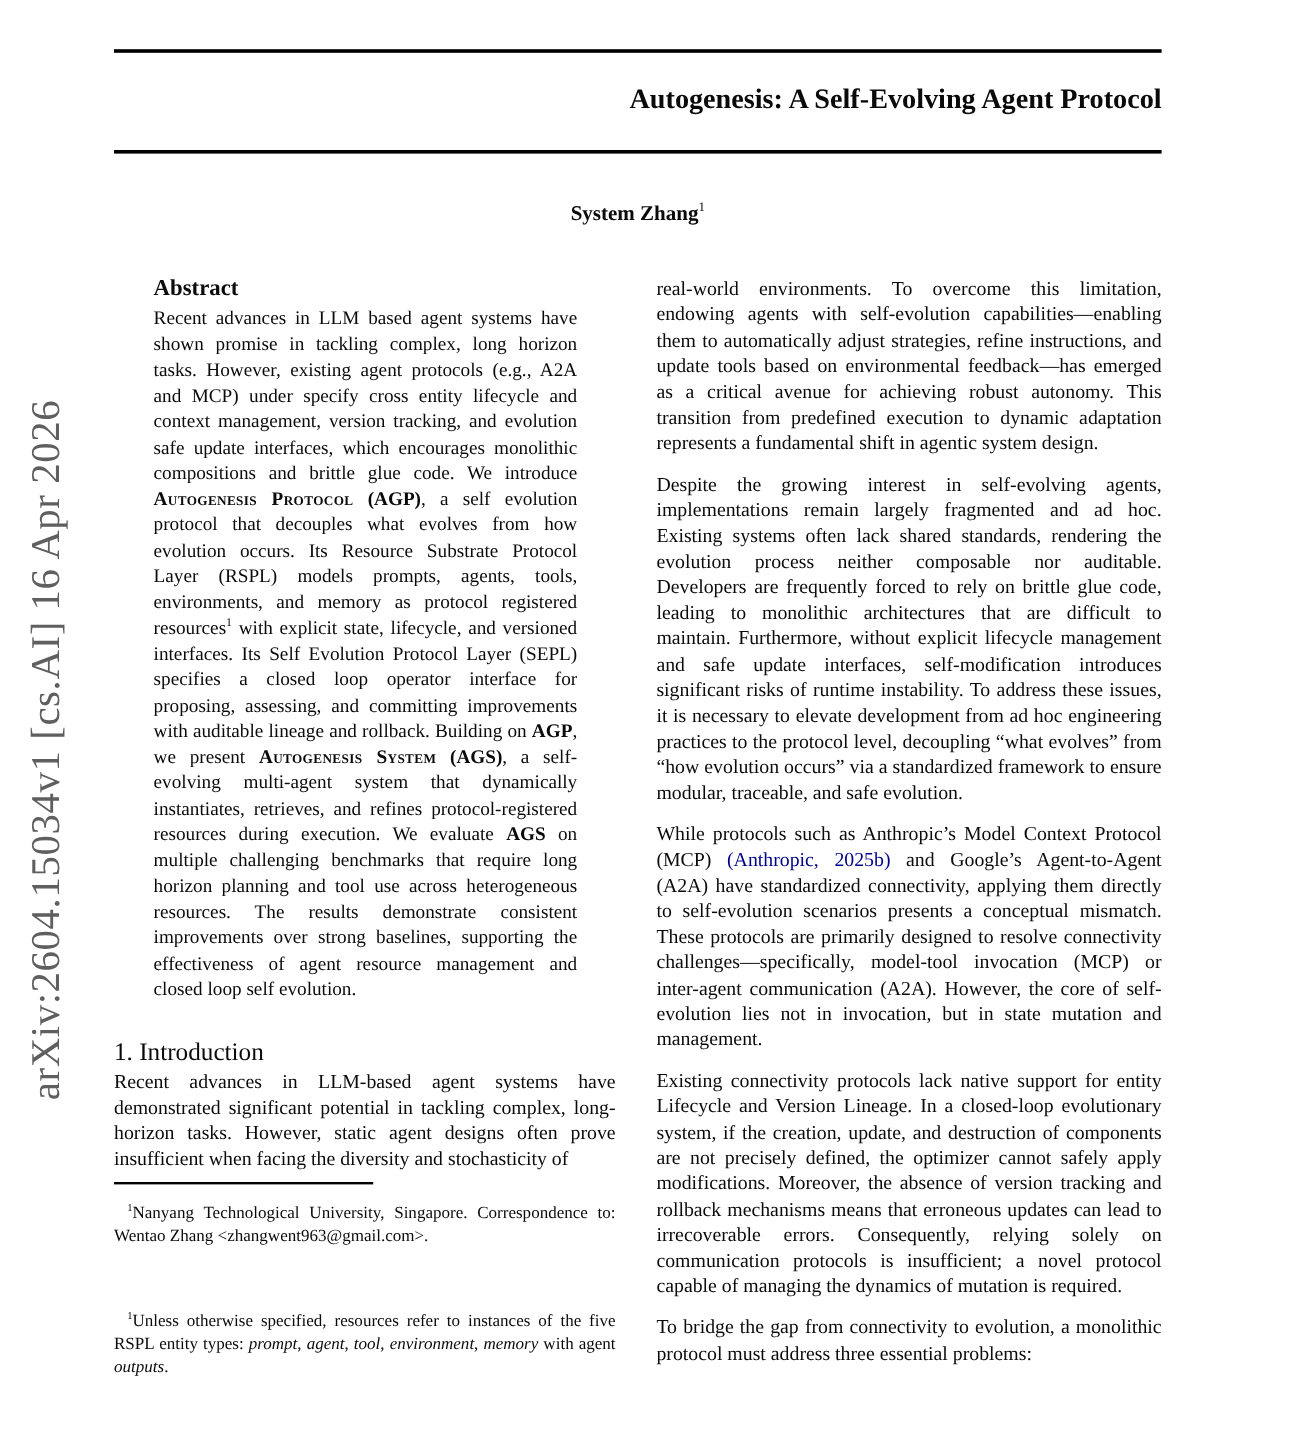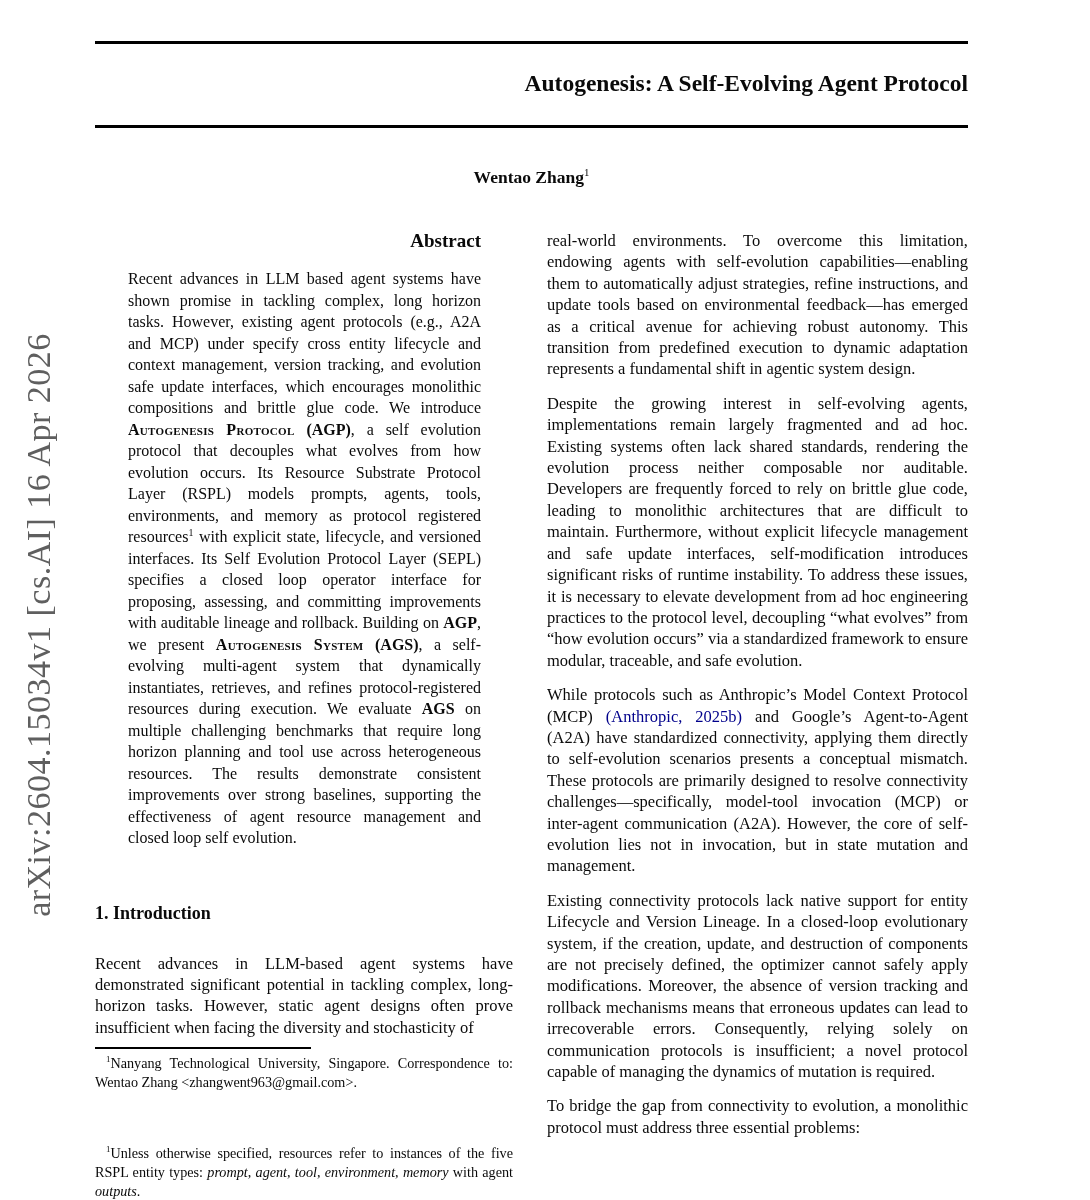--- a/index.html
+++ b/index.html
@@ -44,52 +44,52 @@
     text-align:center;
     font-size:17.5px;
     font-weight:bold;
   }
   .author-sup{font-size:62%;vertical-align:super;line-height:0;font-weight:normal;}
   .columns{display:flex;margin-top:42px;}
   .col-left{width:418px;flex:none;}
   .col-right{width:421px;flex:none;margin-left:34px;}
   .abstract-block{padding:0 32px 0 33px;}
   .abstract-heading{
-    text-align:right;
+    text-align:left;
     font-weight:bold;
     font-size:19px;
     line-height:22px;
-    margin-bottom:16px;
+    margin-bottom:3px;
   }
   .abstract-text{
     font-size:16px;
     line-height:21.5px;
     text-align:justify;
     hyphens:auto;
     -webkit-hyphens:auto;
   }
   .section-heading{
-    margin-top:52px;
-    font-size:18px;
-    font-weight:bold;
+    margin-top:28px;
+    font-size:21px;
+    font-weight:normal;
     line-height:24px;
   }
   .body-text{
-    margin-top:28px;
+    margin-top:3px;
     font-size:16.5px;
     line-height:21.4px;
     text-align:justify;
     hyphens:auto;
     -webkit-hyphens:auto;
   }
   .col-right .body-text{margin-top:0;margin-bottom:13px;}
   .col-right .body-text:last-child{margin-bottom:0;}
   .footnote-rule{margin-top:9px;width:216px;height:2px;background:var(--rule-color);}
   .footnote{
-    margin-top:5px;
+    margin-top:15px;
     font-size:14.2px;
     line-height:19px;
     text-align:justify;
     text-indent:11px;
     hyphens:auto;
     -webkit-hyphens:auto;
   }
   .footnote-2{margin-top:52px;}
   .seg-b{font-weight:bold;}
   .seg-i{font-style:italic;}
@@ -106,21 +106,21 @@
 
   <div class="content">
 
     <div class="rule rule-top"></div>
 
     <h1 class="title">Autogenesis: A Self-Evolving Agent Protocol</h1>
 
     <div class="rule rule-mid"></div>
 
     <div class="author-line">
-      <span>Wentao Zhang</span><sup class="author-sup">1</sup>
+      <span>System Zhang</span><sup class="author-sup">1</sup>
     </div>
 
     <div class="columns">
 
       <div class="col-left">
 
         <div class="abstract-block">
           <div class="abstract-heading">Abstract</div>
           <p class="abstract-text"><span>Recent advances in LLM based agent systems have shown promise in tackling complex, long horizon tasks. However, existing agent protocols (e.g., A2A and MCP) under specify cross entity lifecycle and context management, version tracking, and evolution safe update interfaces, which encourages monolithic compositions and brittle glue code. We introduce </span><span class="seg-sc">Autogenesis Protocol</span><span> </span><span class="seg-b">(AGP)</span><span>, a self evolution protocol that decouples what evolves from how evolution occurs. Its Resource Substrate Protocol Layer (RSPL) models prompts, agents, tools, environments, and memory as protocol registered resources</span><span class="seg-sup">1</span><span> with explicit state, lifecycle, and versioned interfaces. Its Self Evolution Protocol Layer (SEPL) specifies a closed loop operator interface for proposing, assessing, and committing improvements with auditable lineage and rollback. Building on </span><span class="seg-b">AGP</span><span>, we present </span><span class="seg-sc">Autogenesis System</span><span> </span><span class="seg-b">(AGS)</span><span>, a self-evolving multi-agent system that dynamically instantiates, retrieves, and refines protocol-registered resources during execution. We evaluate </span><span class="seg-b">AGS</span><span> on multiple challenging benchmarks that require long horizon planning and tool use across heterogeneous resources. The results demonstrate consistent improvements over strong baselines, supporting the effectiveness of agent resource management and closed loop self evolution.</span></p>
         </div>

